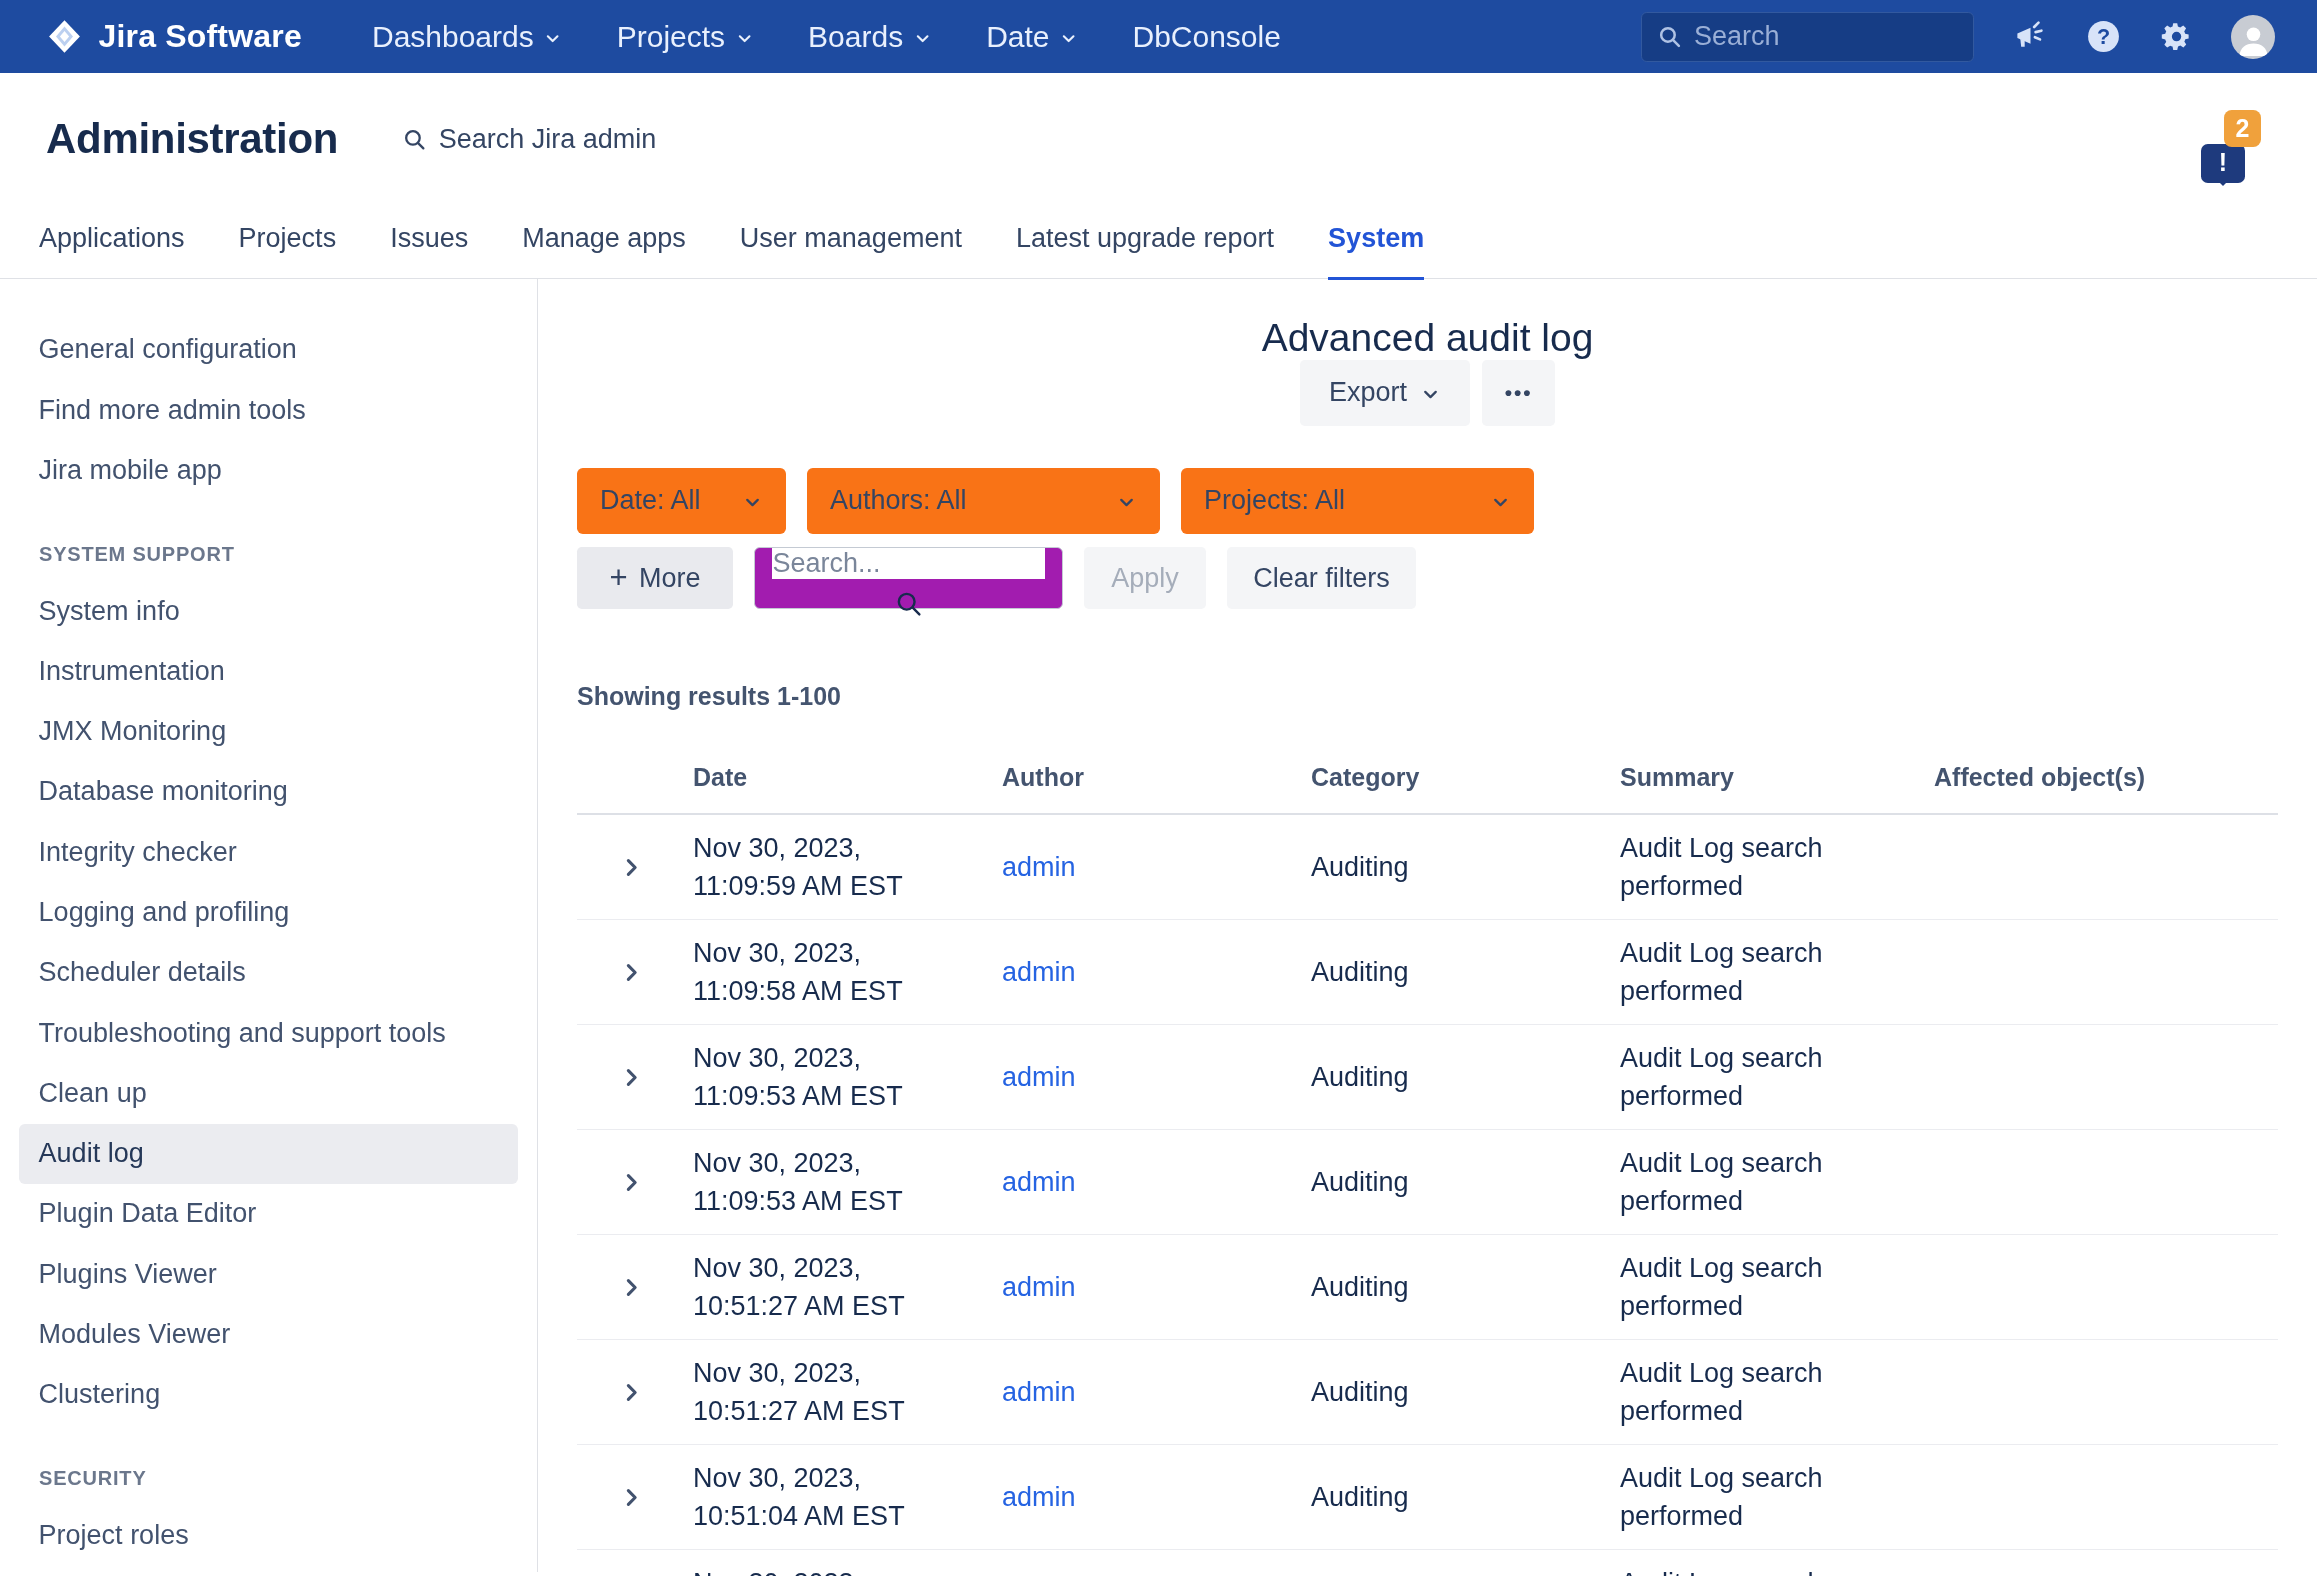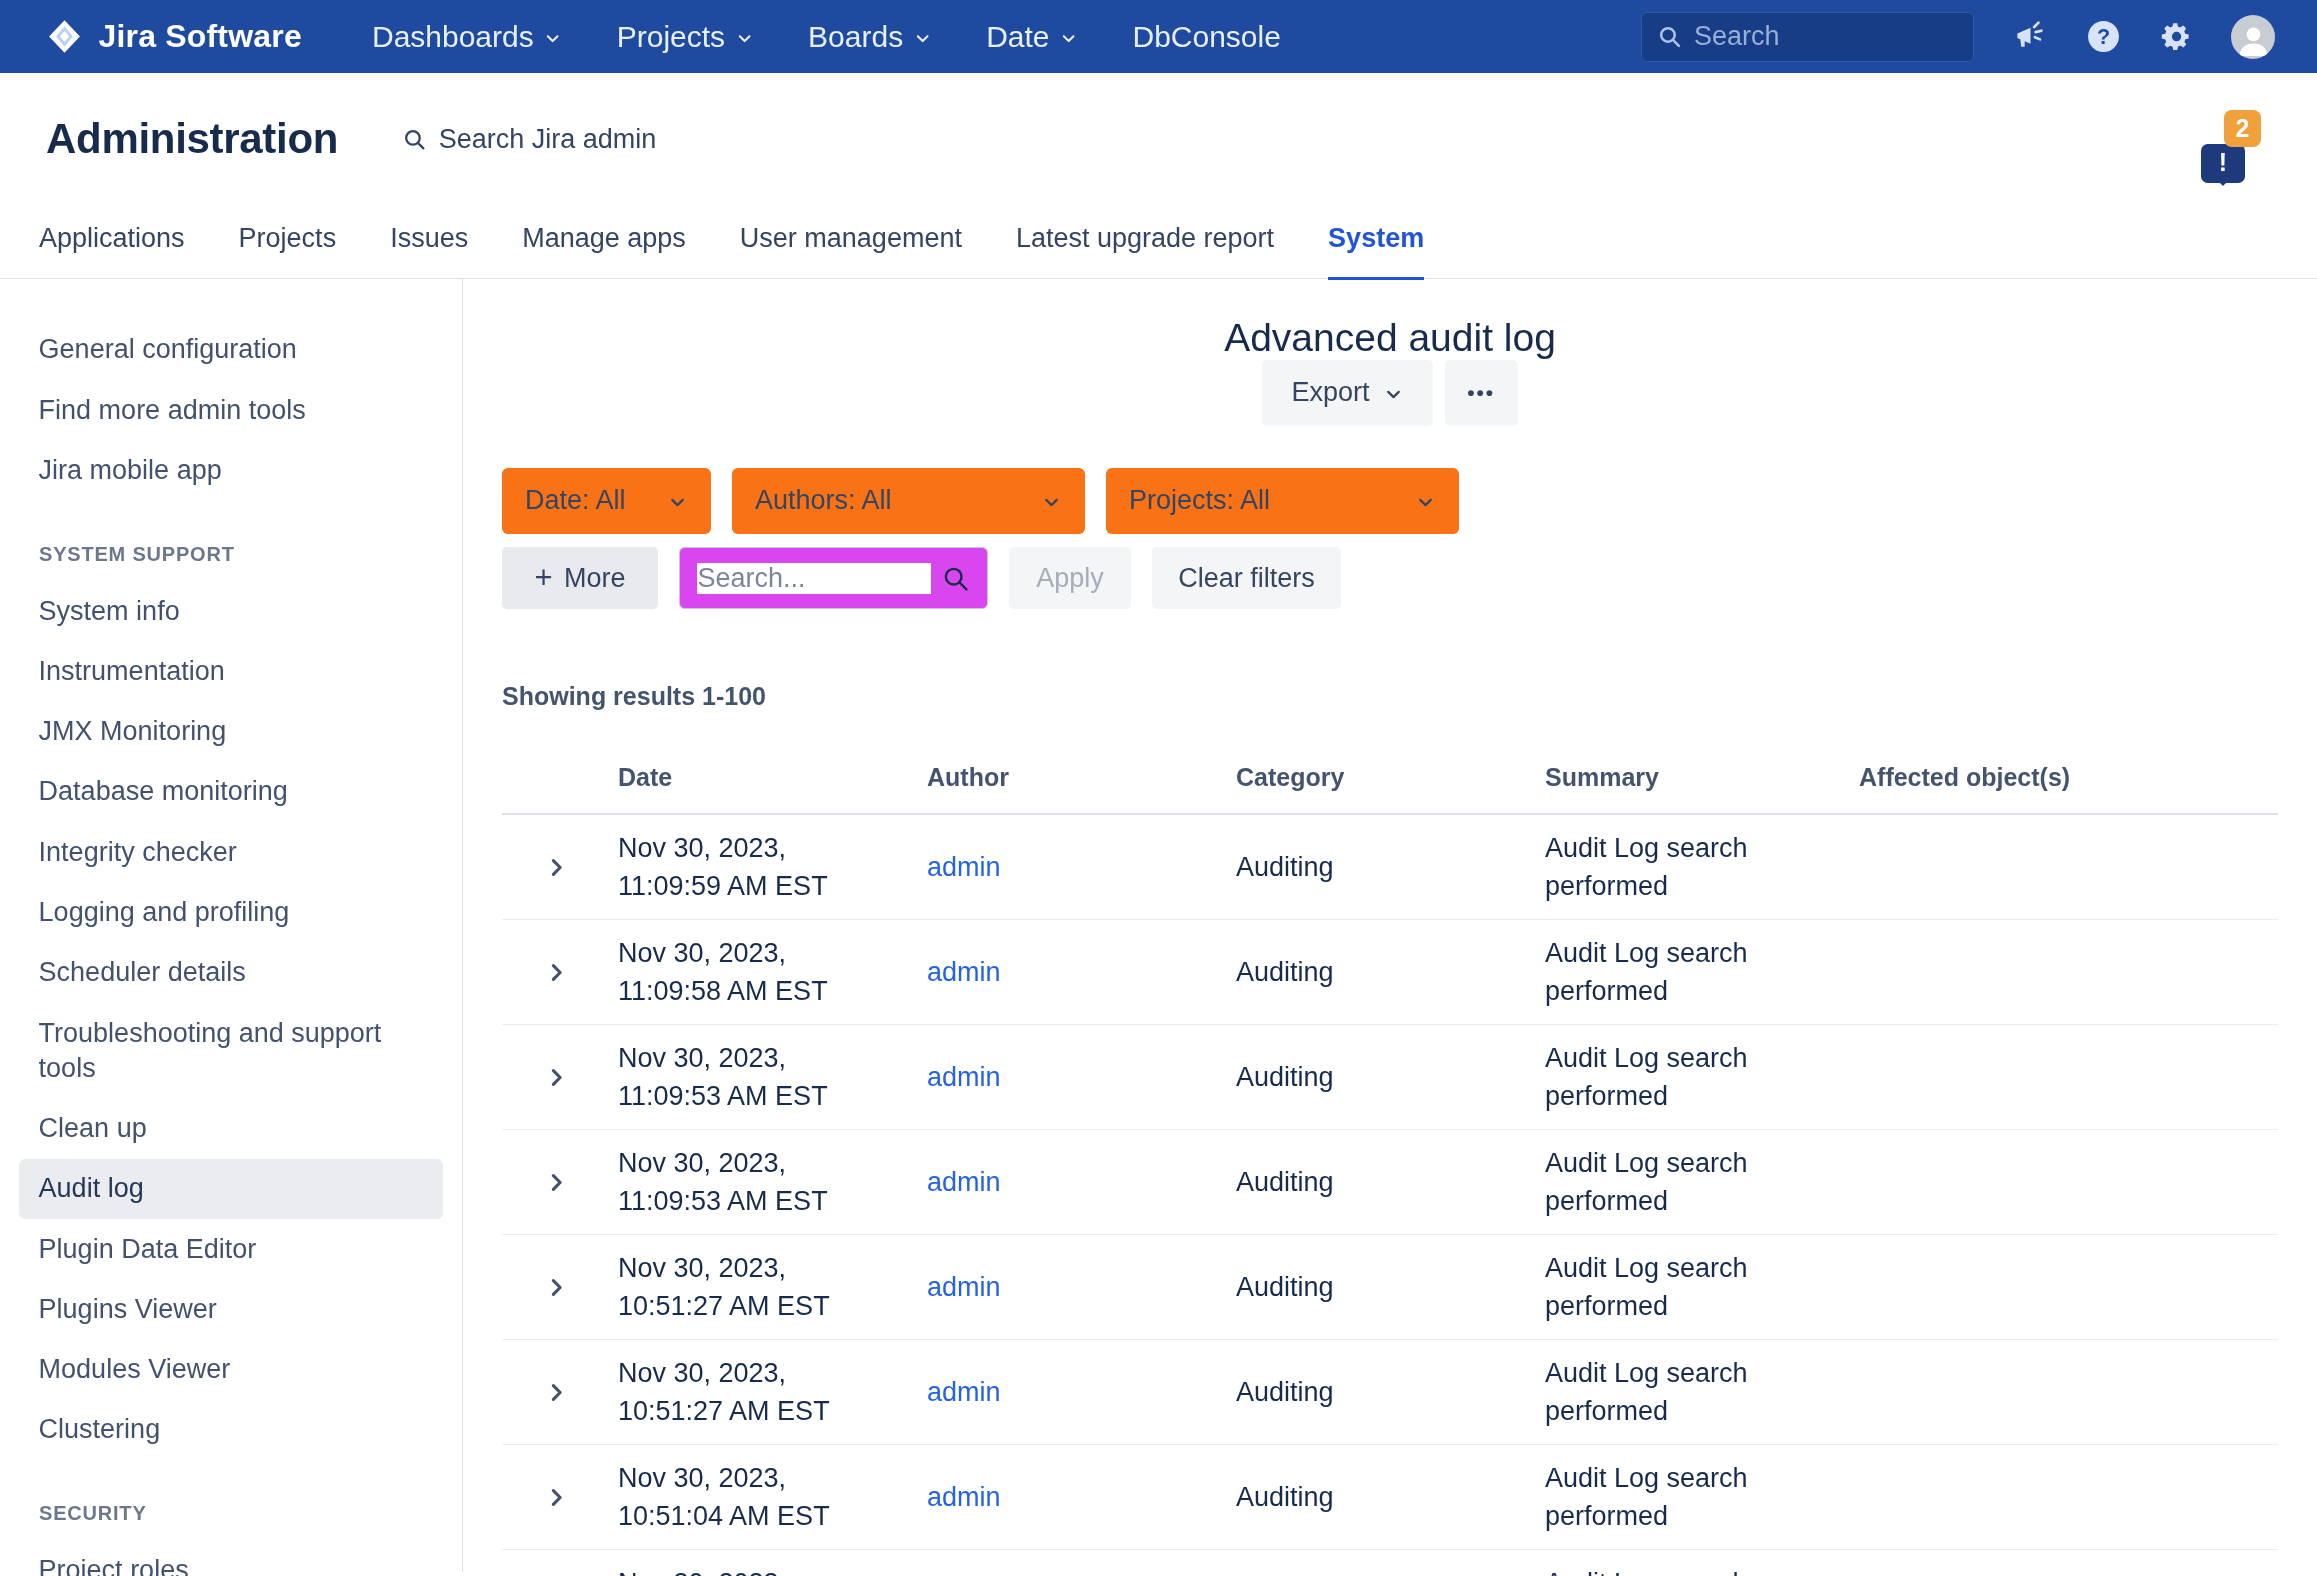--- a/index.html
+++ b/index.html
@@ -36,21 +36,21 @@
                   color:#fff; font-size:25px; font-weight:700; display:flex; align-items:center; justify-content:center; }
 
   
   .tabs-wrap { margin-top:50px; border-bottom:1.9px solid #DFE1E6; }
   .tabs { display:flex; gap:54px; padding:0 16px 0 39px; }
   .tab { font-size:27px; color:#344563; padding:9.7px 0 23px 0; cursor:pointer; border-bottom:3.9px solid transparent; margin-bottom:-1.9px; }
   .tab.active { color:#2254D6; font-weight:700; border-bottom-color:#2254D6; }
 
   
   .content { display:flex; height:1293px; }
-  .sidebar { width:463px; border-right:1.9px solid #DFE1E6; padding-top:41px; flex-shrink:0; }
+  .sidebar { width:538px; border-right:1.9px solid #DFE1E6; padding-top:41px; flex-shrink:0; }
   .side-item { margin:0 19.3px; padding:12.6px 9.7px 12.6px 19.3px; font-size:27px; color:#42526E; border-radius:5.8px;
                line-height:1.3; cursor:pointer; }
   .side-item.active { background:#EBECF0; color:#253858; font-weight:500; }
   .side-heading { margin:42px 0 15.4px 39px; font-size:20px; font-weight:700; letter-spacing:0.8px; color:#6B778C; }
 
   .main { flex:1; padding:37px 39px 0 39px; }
   .title-row { display:flex; align-items:center; justify-content:space-between;flex-direction:column; }
   .page-title { font-size:39px; font-weight:500; color:#172B4D; }
   .title-actions { display:flex; gap:11.6px; }
   .btn { background:#F4F5F7; border:none; border-radius:4.8px; height:66px; font-size:27px; color:#344563;
@@ -60,22 +60,22 @@
   .btn-more-dots { width:73px; font-weight:700; letter-spacing:1.9px; font-size:21px; }
 
   .filters-row1 { display:flex; gap:21px; margin-top:42px; }
   .pill { background:#f97316; border-radius:5.8px; height:66px; display:flex; align-items:center;
           justify-content:space-between; padding:0 23px; font-size:27px; color:#344563; cursor:pointer; }
   .pill .chev { display:flex; margin-top:2.9px; }
   .pill-date { width:209px; } .pill-authors { width:353px; } .pill-projects { width:353px; }
 
   .filters-row2 { display:flex; gap:21px; margin-top:13.5px; align-items:center; }
   .btn-addmore { background:#E9EAEE; width:156px; height:62px; gap:11.6px; }
-  .search-box { width:309px; height:62px; border:1.9px solid #C4CAD3; border-radius:5.8px; background:#d946ef;
-                display:flex; align-items:center; padding:0 17.4px; gap:9.7px; }
+  .search-box { width:309px; height:62px; border:1.9px solid #C4CAD3; border-radius:5.8px; background:#a21caf;
+                display:flex; align-items:center; padding:0 17.4px; gap:9.7px;flex-direction:column; }
   .search-box input { border:none; outline:none; font-size:27px; color:#172B4D; width:100%;
                       font-family:"Liberation Sans", sans-serif; }
   .search-box input::placeholder { color:#7A869A; }
   .btn-apply { width:122px; height:62px; color:#A5ADBA; cursor:default; }
   .btn-clear { width:189px; height:62px; }
 
   .results-text { margin-top:73px; font-size:25px; font-weight:700; color:#44546F; }
 
   .grid-cols { display:grid; grid-template-columns:116px 309px 309px 309px 314px 1fr; align-items:center; }
   .thead { margin-top:52px; padding-bottom:21px; border-bottom:2.9px solid #DDE0E6; }

